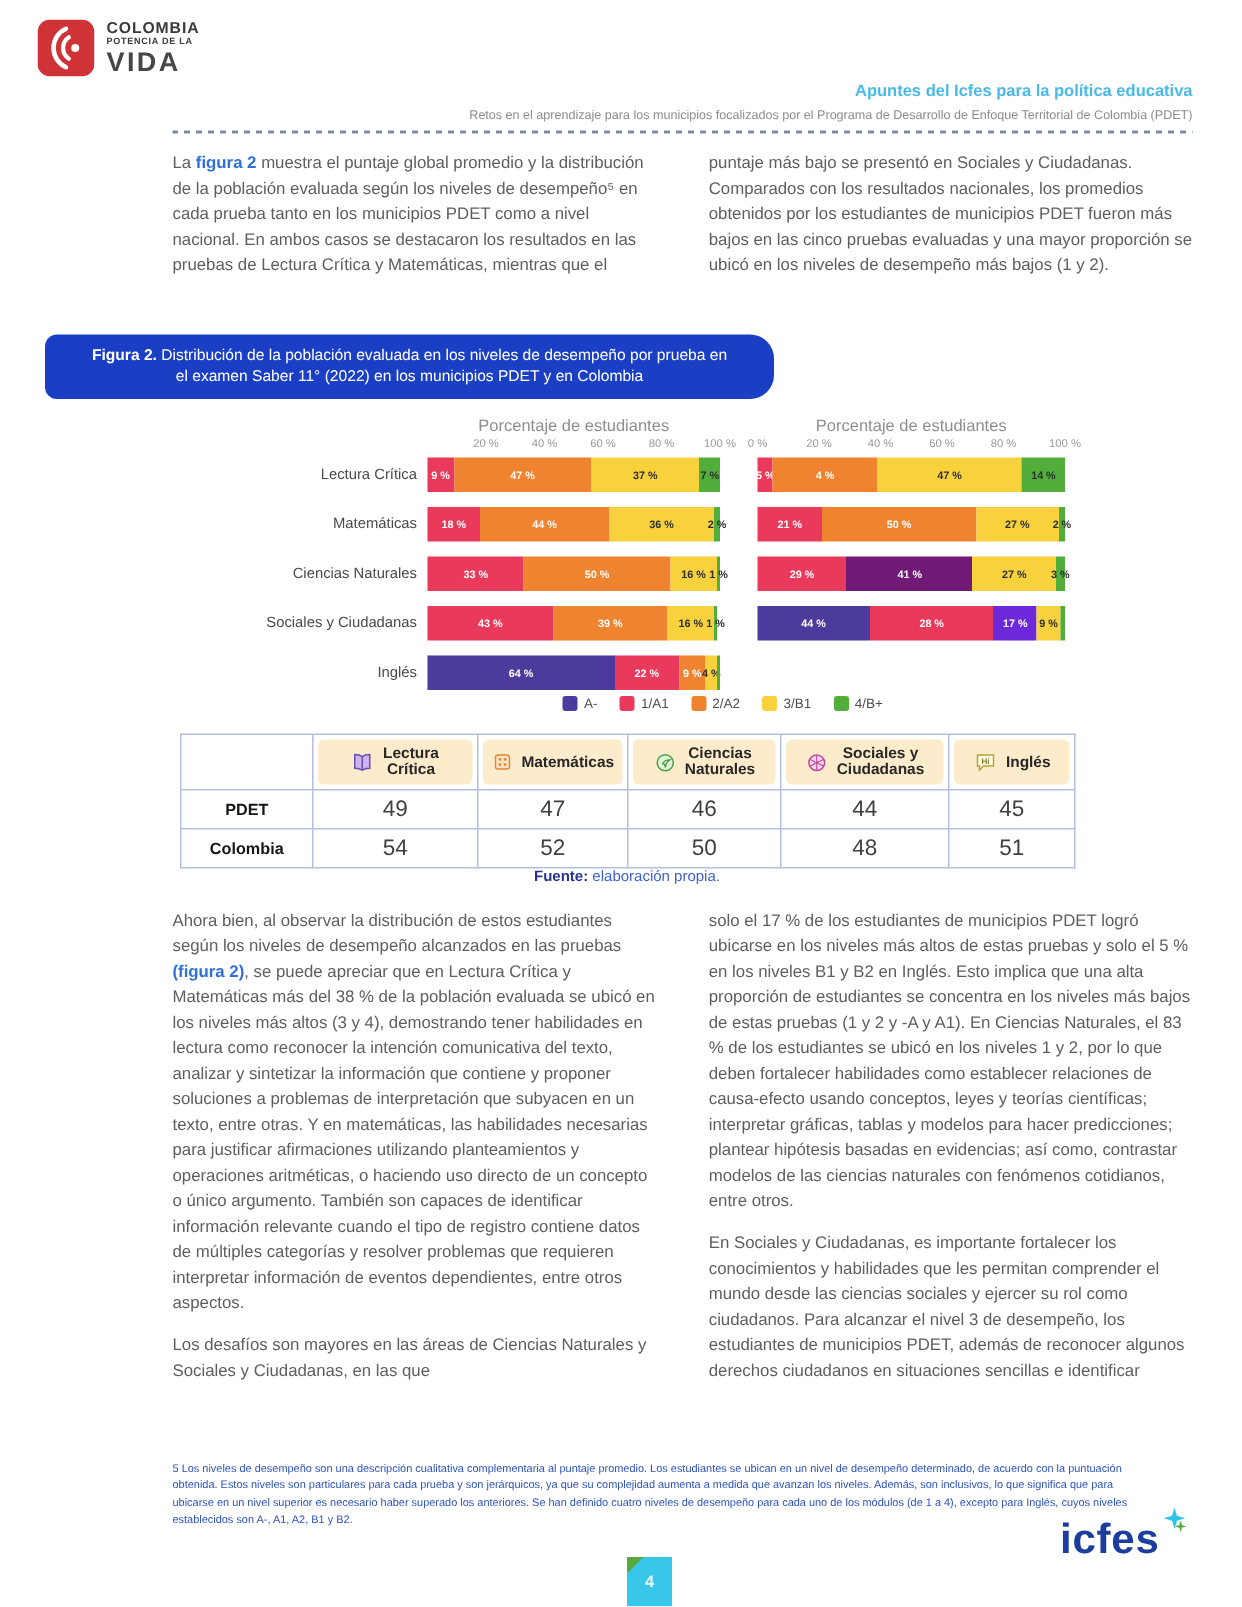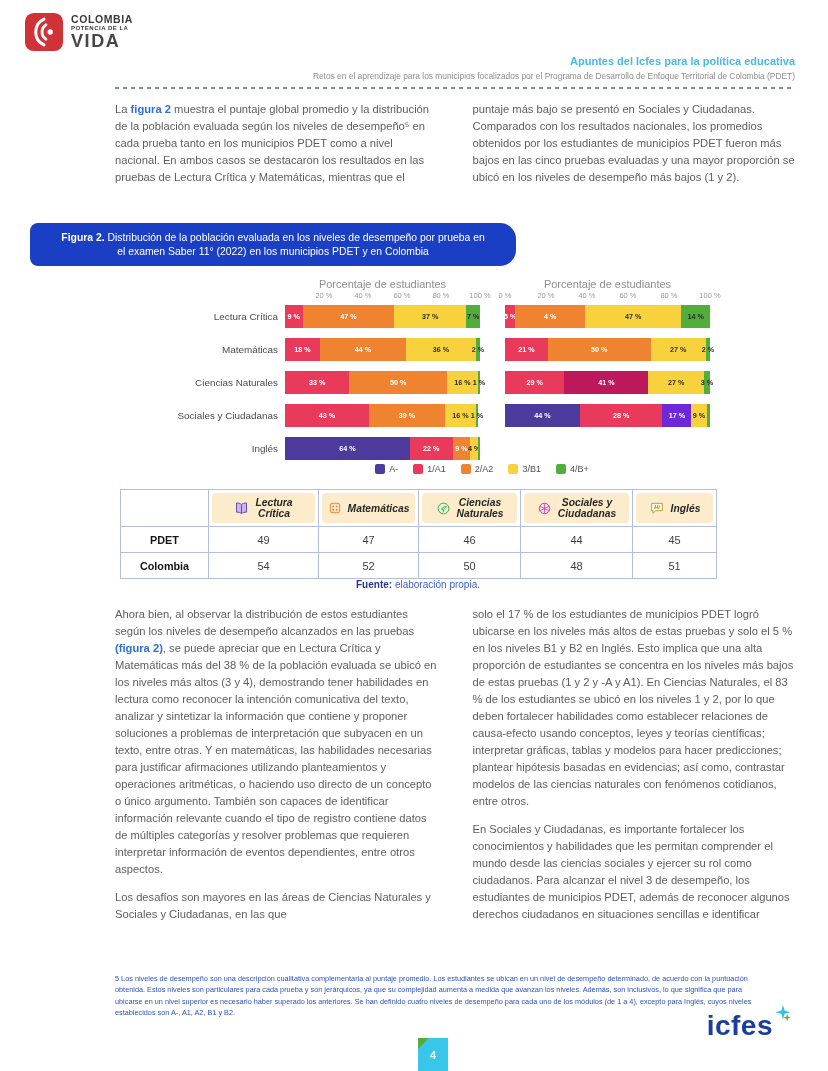--- a/index.html
+++ b/index.html
@@ -46,24 +46,24 @@
   .legend{position:absolute;left:262px;top:464px;width:440px;display:flex;justify-content:center;
           gap:15px;font-size:9px;color:#4f4f4f;align-items:center;}
   .legend .it{display:flex;align-items:center;}
   .legend .sw{width:10px;height:10px;border-radius:2px;display:inline-block;margin-right:4px;}
   
   #scores{position:absolute;left:120px;top:489px;width:596px;border-collapse:collapse;table-layout:fixed;}
   #scores th,#scores td{border:1px solid #b3bfdc;}
   #scores th{padding:3px;background:#fff;}
   .hcell{background:#fdeccb;border-radius:4px;min-height:30px;display:flex;align-items:center;
          justify-content:center;gap:6px;font-size:10.3px;font-weight:700;color:#272727;line-height:11px;
-         text-align:center;padding:2px 3px;box-sizing:border-box;font-style:italic;}
+         text-align:center;padding:2px 3px;box-sizing:border-box;}
   .hcell .lbl{white-space:pre-line;}
   .hcell .icn{display:flex;align-items:center;}
-  #scores td{height:23px;text-align:center;font-size:11px;color:#3f3f3f;}
+  #scores td{height:23px;text-align:center;font-size:15px;color:#3f3f3f;}
   #scores td.rowlab{font-weight:700;color:#161616;font-size:10.8px;}
   .fuente{position:absolute;left:120px;top:579px;width:596px;text-align:center;font-size:10px;}
   .fuente b{color:#26348f;font-weight:800;}
   .fuente span{color:#3c5fd6;}
   
   .footnote{position:absolute;left:115px;top:973px;width:656px;font-size:7.3px;line-height:11.3px;color:#2d53c0;}
   .pagebox{position:absolute;left:418px;top:1038px;width:30px;height:33px;background:#38c6e9;}
   .pagebox .tri{position:absolute;left:0;top:0;width:0;height:0;
                 border-top:11px solid #5aa83e;border-right:11px solid transparent;}
   .pagebox .num{position:absolute;left:0;top:0;right:0;bottom:0;display:flex;align-items:center;
@@ -231,21 +231,21 @@
           <span>27 %</span>
         </div>
         <div class="seg dark" style="width: 2%; background: rgb(82, 174, 59);">
           <span>2 %</span>
         </div>
       </div>
       <div class="bar-row">
         <div class="seg" style="width: 29%; background: rgb(233, 58, 91);">
           <span>29 %</span>
         </div>
-        <div class="seg" style="width: 41%; background: #be185d;">
+        <div class="seg" style="width: 41%; background: #701a75;">
           <span>41 %</span>
         </div>
         <div class="seg dark" style="width: 27%; background: rgb(248, 210, 60);">
           <span>27 %</span>
         </div>
         <div class="seg dark" style="width: 3%; background: rgb(82, 174, 59);">
           <span>3 %</span>
         </div>
       </div>
       <div class="bar-row">

